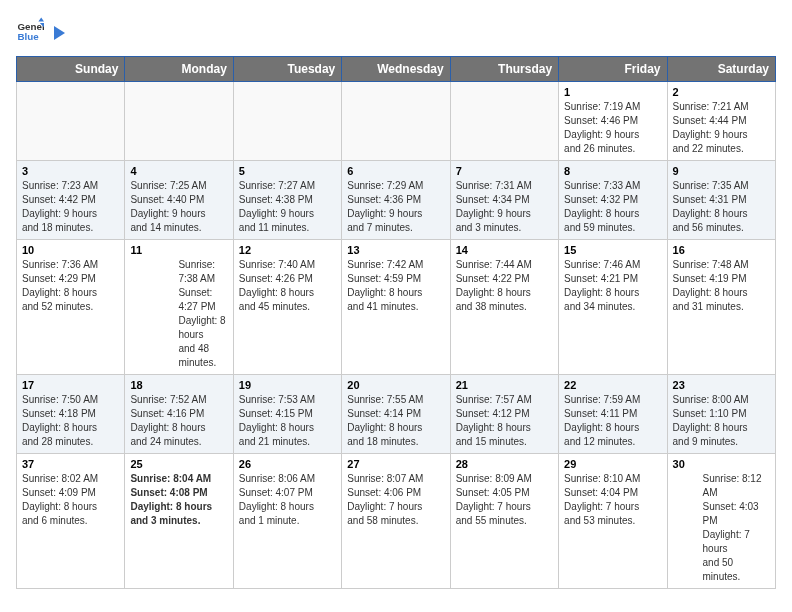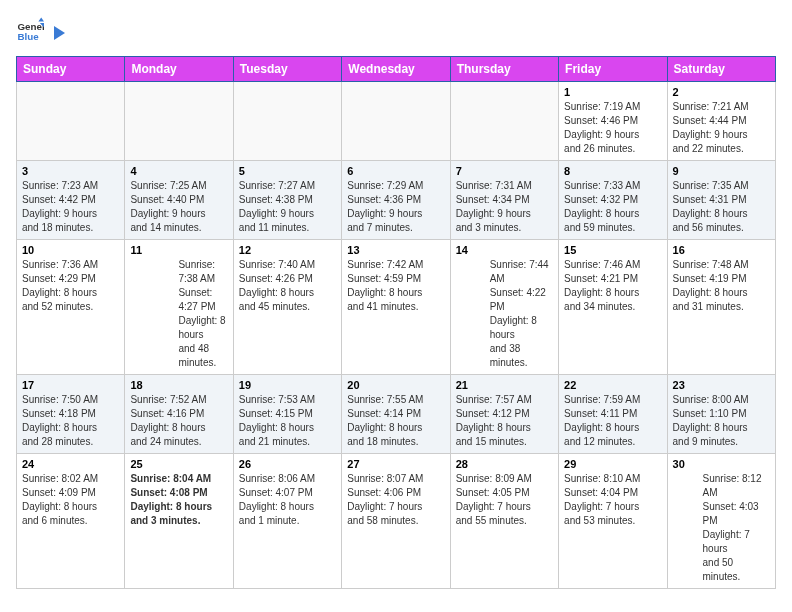--- a/index.html
+++ b/index.html
@@ -51,23 +51,23 @@
     .location {
       font-size: 14px;
       color: #555;
     }
     .calendar {
       width: 100%;
       border-collapse: collapse;
       border: 1px solid #ccc;
     }
     .calendar th {
-      background-color: #d946ef;
+      background-color: #737373;
       color: #fff;
-      text-align: left;
+      text-align: right;
       padding: 5px 6px;
       font-size: 12px;
       border: 1px solid #2a5faa;
     }
     .calendar td {
       vertical-align: top;
       border: 1px solid #ccc;
       padding: 4px 5px;
       width: calc(100% / 7);
       min-height: 80px;
@@ -229,21 +229,21 @@
           </td>
           <td>
             <span class="day-num">13</span>
             <div class="day-info" style="white-space: pre-line;">Sunrise: 7:42 AM
 Sunset: 4:59 PM
 Daylight: 8 hours
 and 41 minutes.</div>
           </td>
           <td>
             <span class="day-num">14</span>
-            <div class="day-info" style="white-space: pre-line; margin-left: 34px;">Sunrise: 7:44 AM
+            <div class="day-info" style="white-space: pre-line;">Sunrise: 7:44 AM
 Sunset: 4:22 PM
 Daylight: 8 hours
 and 38 minutes.</div>
           </td>
           <td>
             <span class="day-num">15</span>
             <div class="day-info" style="white-space: pre-line;">Sunrise: 7:46 AM
 Sunset: 4:21 PM
 Daylight: 8 hours
 and 34 minutes.</div>
@@ -302,21 +302,21 @@
           <td>
             <span class="day-num">23</span>
             <div class="day-info" style="white-space: pre-line;">Sunrise: 8:00 AM
 Sunset: 1:10 PM
 Daylight: 8 hours
 and 9 minutes.</div>
           </td>
         </tr>
         <tr>
           <td>
-            <span class="day-num">24</span>
+            <span class="day-num">37</span>
             <div class="day-info" style="white-space: pre-line;">Sunrise: 8:02 AM
 Sunset: 4:09 PM
 Daylight: 8 hours
 and 6 minutes.</div>
           </td>
           <td>
             <span class="day-num">25</span>
             <div class="day-info" style="white-space: pre-line; font-weight: bold;">Sunrise: 8:04 AM
 Sunset: 4:08 PM
 Daylight: 8 hours

